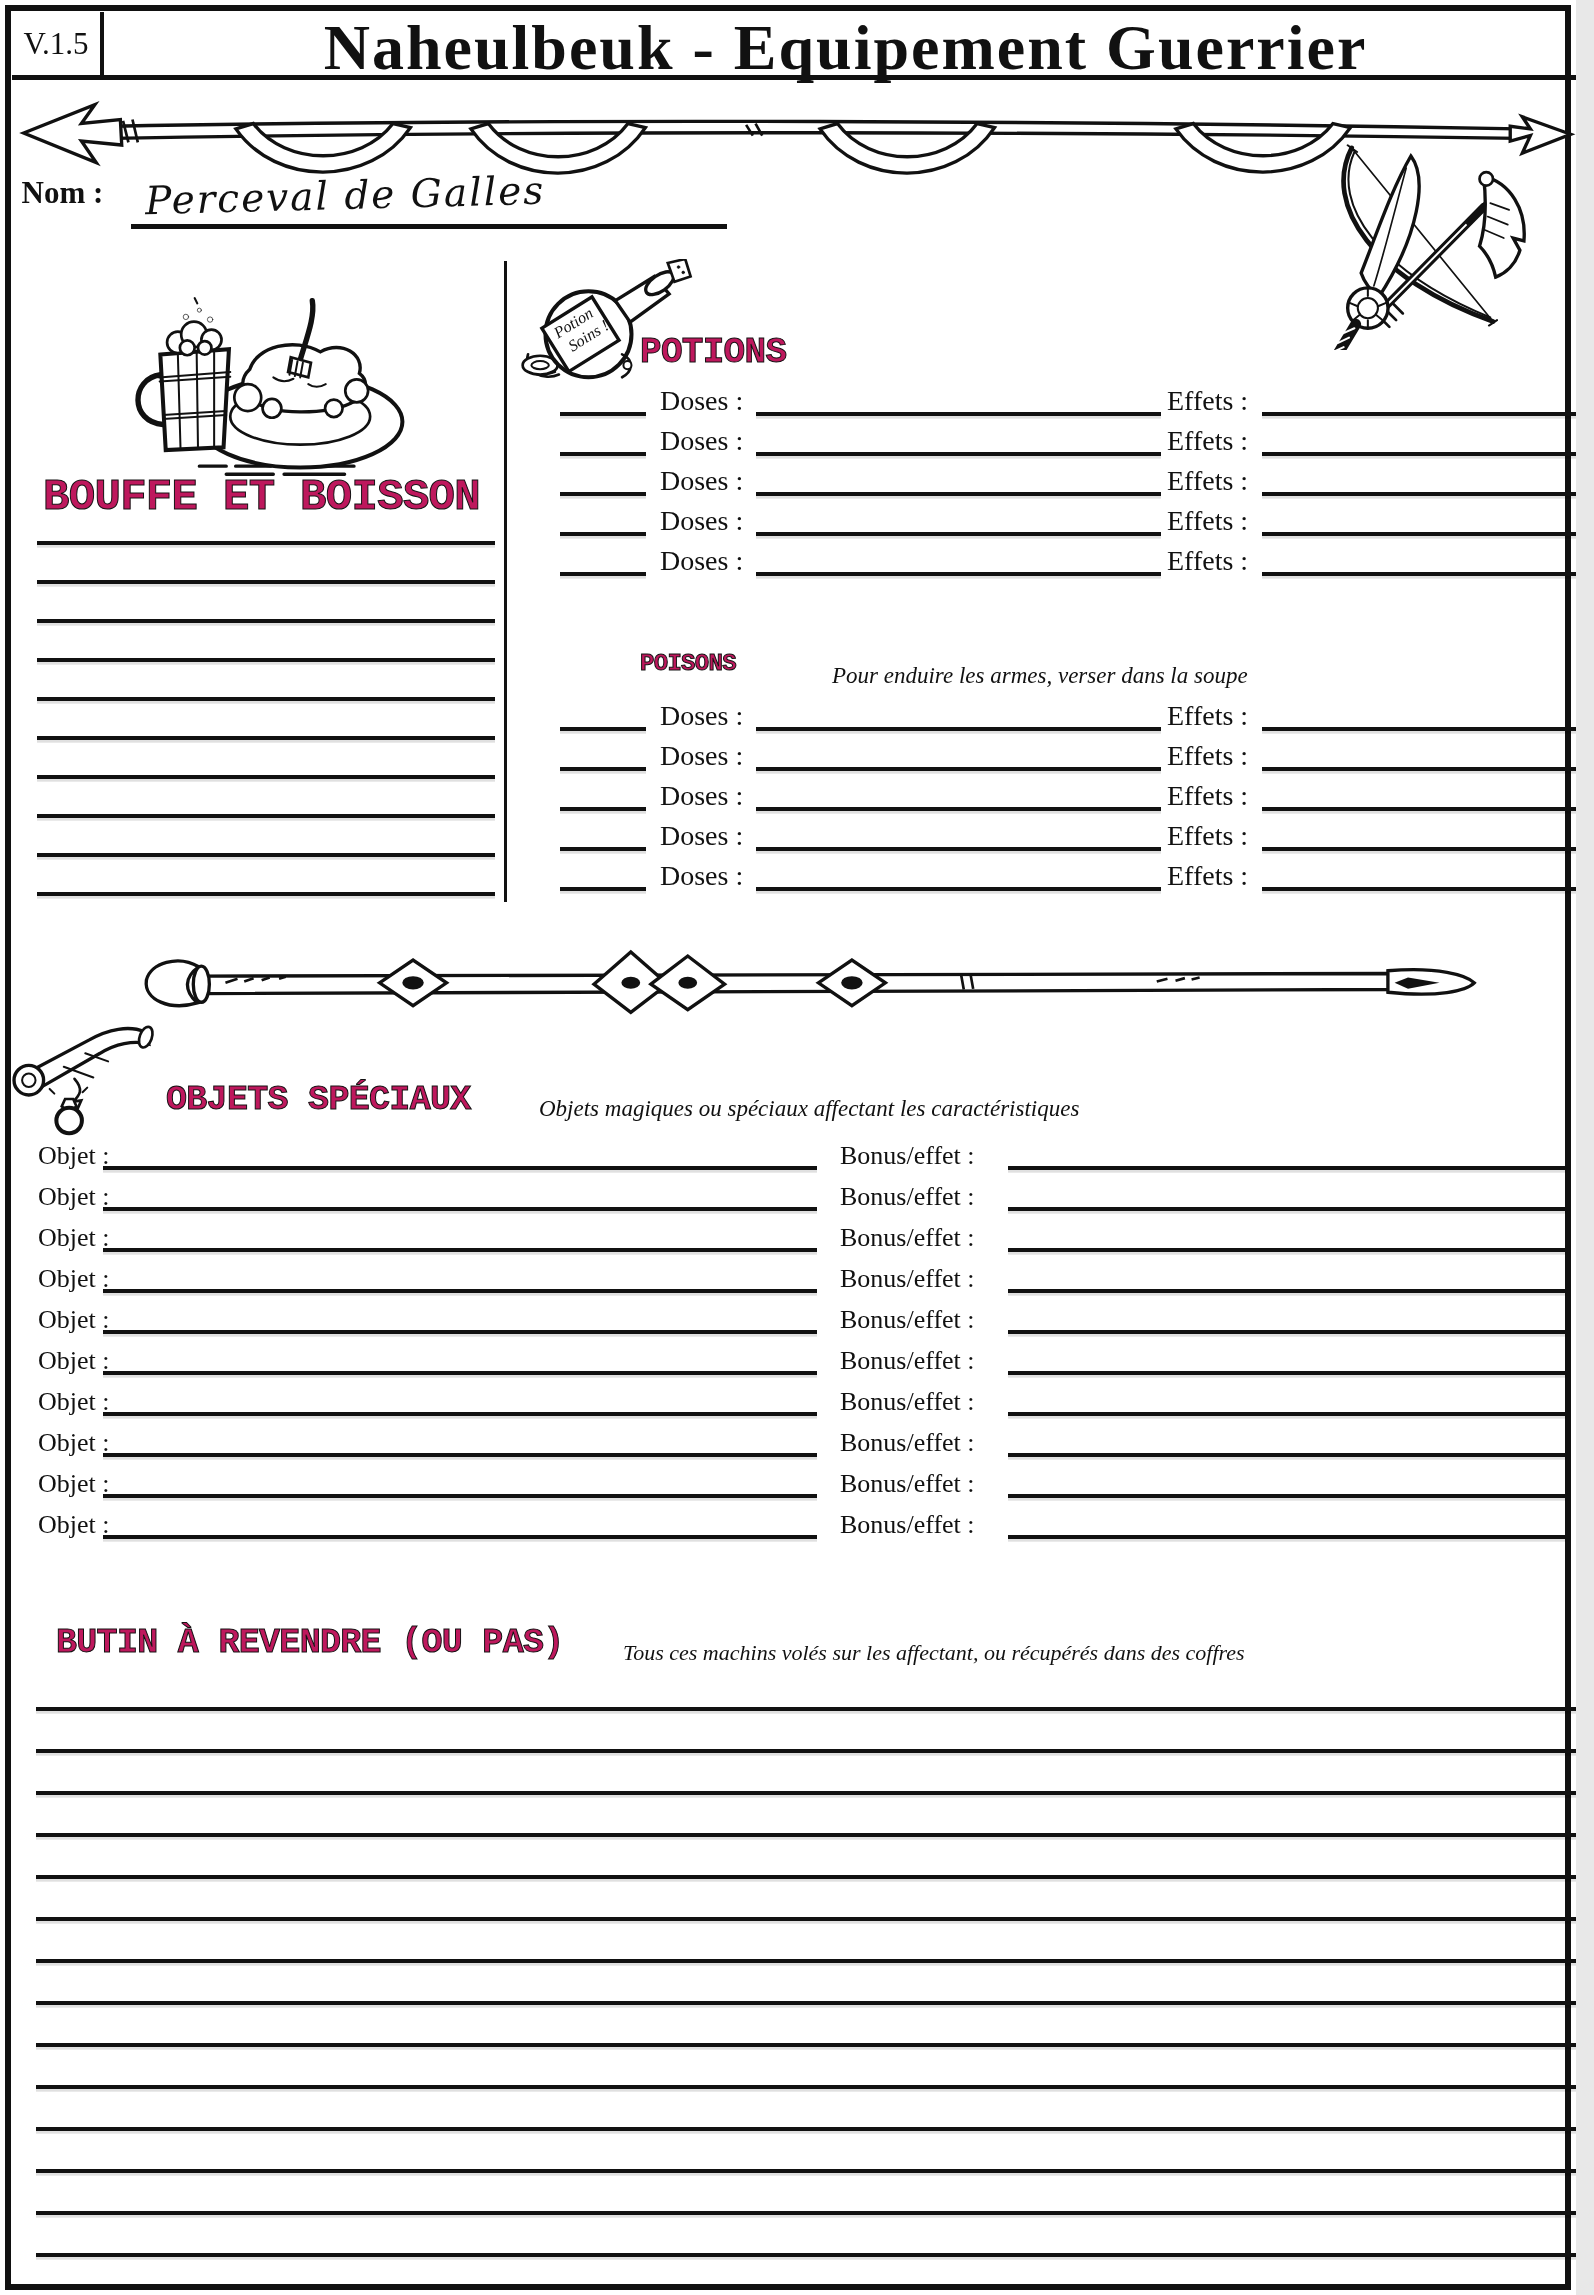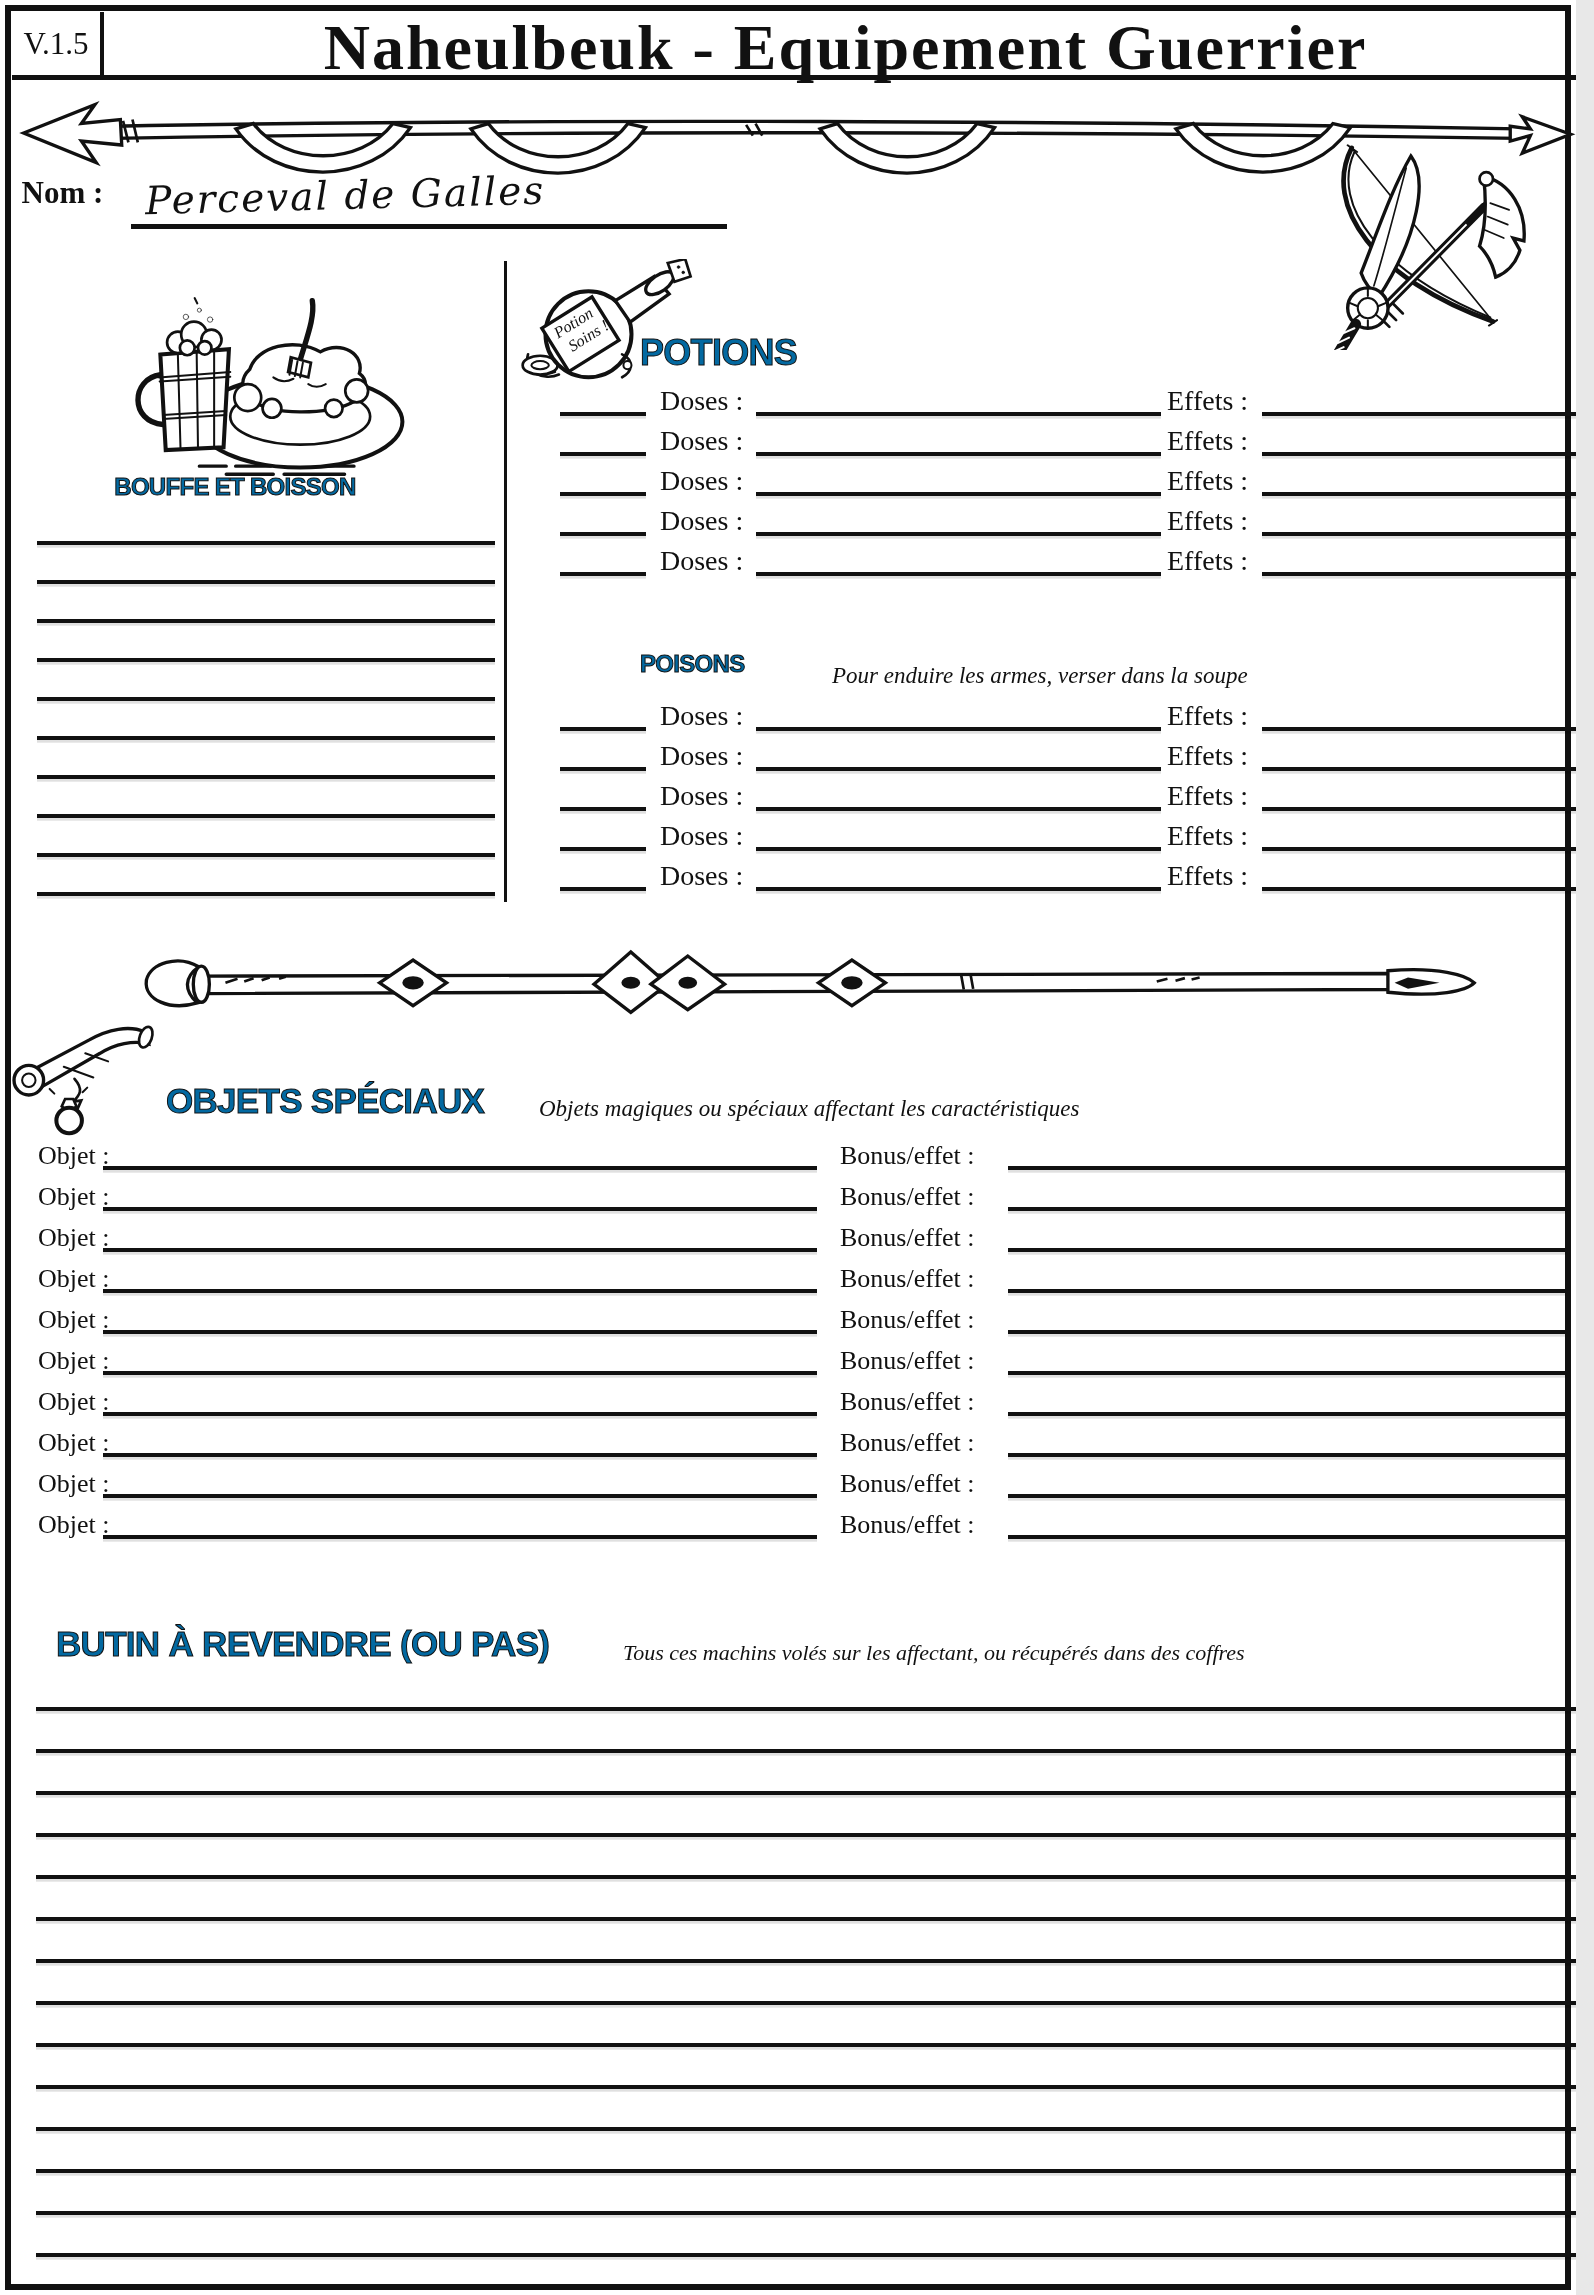--- a/index.html
+++ b/index.html
@@ -17,22 +17,22 @@
     position:absolute;left:5.4px;top:5.4px;right:5.4px;bottom:5.4px;
     border:6.7px solid #111;
     pointer-events:none;
   }
   .rule{position:absolute;background:#111;}
   .lbl{
     font-family:"Liberation Serif", serif;
     color:#111;white-space:nowrap;line-height:1;
   }
   .heavy{
-    font-family:Liberation Sans, sans-serif;
-    font-weight:900;color:#0369a1;white-space:nowrap;line-height:1;
+    font-family:Liberation Mono, monospace;
+    font-weight:900;color:#be185d;white-space:nowrap;line-height:1;
     letter-spacing:-0.7px;
     -webkit-text-stroke:1px #111;
   }
   .subtitle{
     font-family:"Liberation Serif", serif;
     font-style:italic;color:#111;white-space:nowrap;line-height:1;
   }
   .version{
     position:absolute;left:12px;top:12px;width:88px;height:64px;
     display:flex;align-items:center;justify-content:center;
@@ -154,21 +154,21 @@
       <circle cx="168" cy="74" r="15" stroke-width="4"></circle>
       <circle cx="132" cy="86" r="11" stroke-width="4"></circle>
       <circle cx="158" cy="86" r="10" stroke-width="4"></circle>
       <circle cx="130" cy="40" r="4"></circle>
         <circle cx="150" cy="30" r="3"></circle>
         <circle cx="166" cy="44" r="4"></circle>
       <path d="M143 12 l4 8" stroke-width="3"></path>
     </g>
   </svg>
 
-  <div class="heavy" style="position:absolute;left:6px;top:475px;width:458px;text-align:center;font-size:24px;">BOUFFE ET BOISSON</div>
+  <div class="heavy" style="position:absolute;left:22px;top:475px;width:458px;text-align:right;font-size:44px;">BOUFFE ET BOISSON</div>
 
   <div class="rows" style="top:509px;">
   <div class="row bouffe-row">
     <span class="seg bline"></span>
   </div>
 
   <div class="row bouffe-row">
     <span class="seg bline"></span>
   </div>
 

